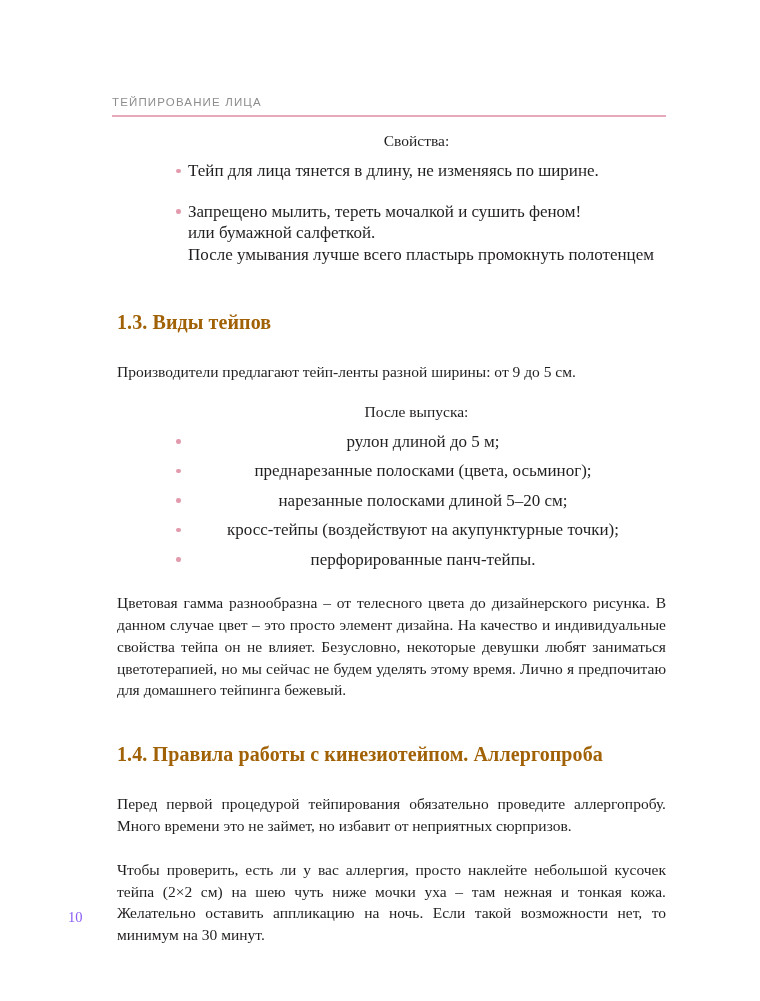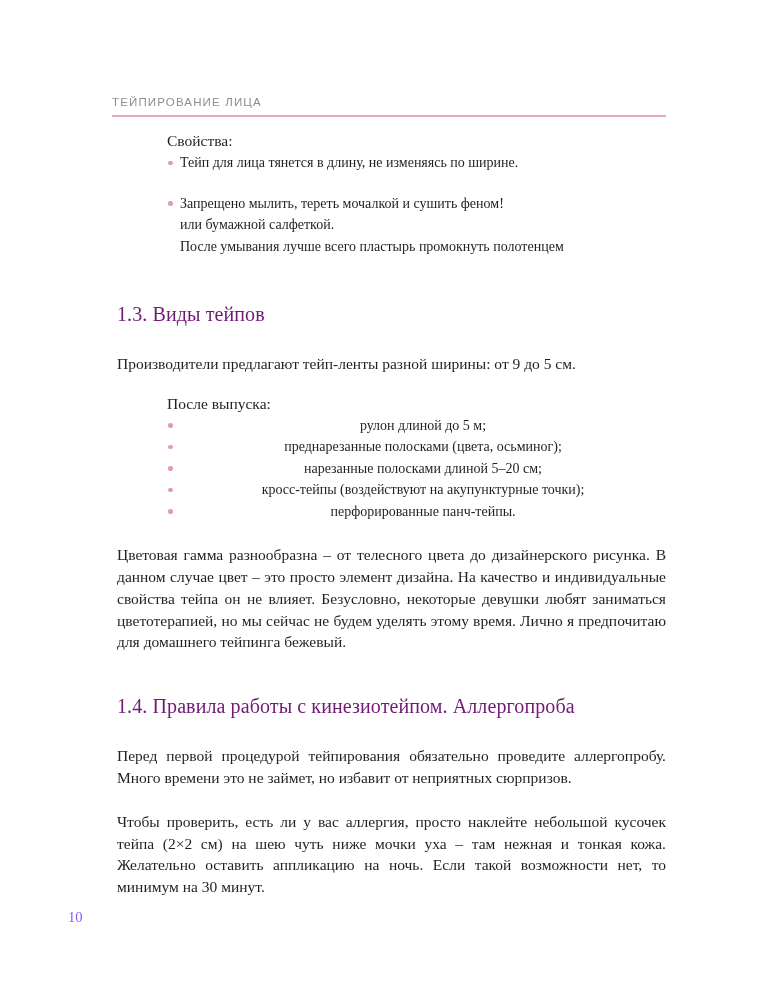--- a/index.html
+++ b/index.html
@@ -61,35 +61,36 @@
 
   
   .indented {
     margin-left: 50px;
   }
 
   .lead-in {
     font-size: 15.5px;
     line-height: 22px;
     margin: 0;
+    text-align: center;
   }
 
   
   ul.bullets {
     list-style: none;
     margin: 0;
     padding: 0;
   }
 
   ul.bullets > li {
     position: relative;
     padding-left: 13px;
-    font-size: 14px;
+    font-size: 17px;
     line-height: 21.5px;
-    margin: 0;
+    margin: 8px;
   }
 
   ul.bullets > li::before {
     content: "";
     position: absolute;
     left: 1px;
     top: 8.5px;
     width: 4.5px;
     height: 4.5px;
     border-radius: 50%;
@@ -110,22 +111,22 @@
     text-align: center;
   }
 
   .li-line {
     display: block;
   }
 
   
   h2.section-heading {
     font-size: 20px;
-    font-weight: normal;
-    color: #701a75;
+    font-weight: bold;
+    color: #a16207;
     margin: 0;
     line-height: 26px;
     letter-spacing: 0.1px;
   }
 
   
   p.body-par {
     font-size: 15.5px;
     line-height: 21.8px;
     margin: 0;

